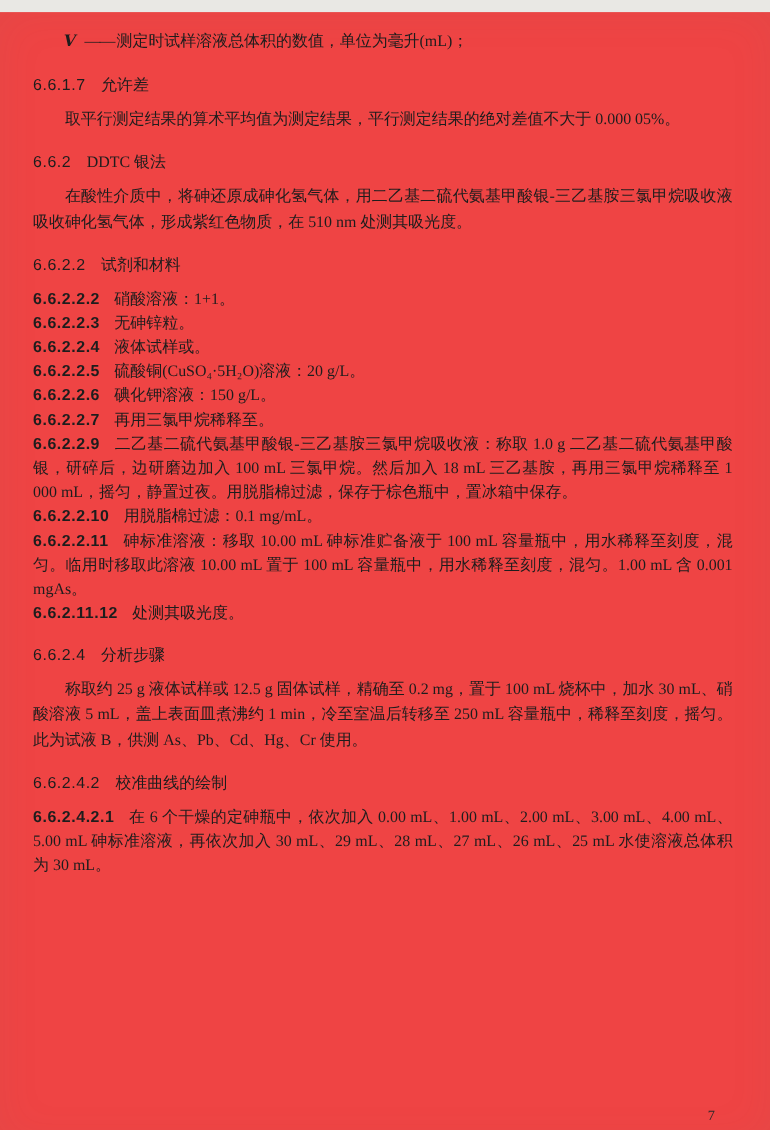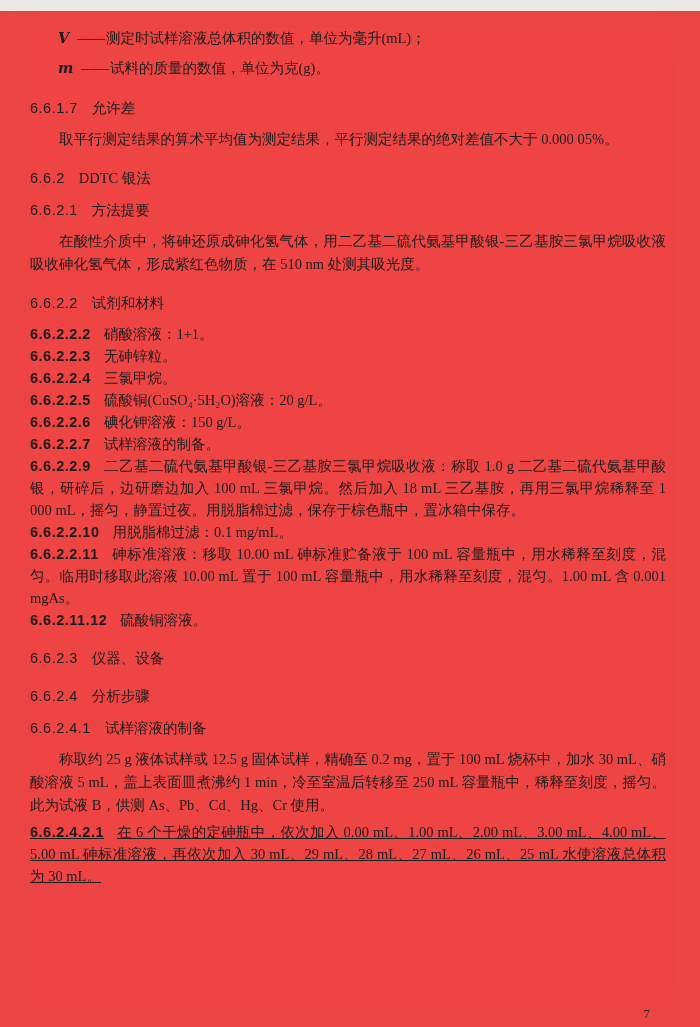--- a/index.html
+++ b/index.html
@@ -63,108 +63,98 @@
     line-height: 22px;
     text-align: justify;
   }
   .li .num {
     font-family: "Liberation Sans", "DejaVu Sans", sans-serif;
     font-weight: bold;
     margin-right: 13px;
     letter-spacing: 0.5px;
     white-space: nowrap;
   }
-  .li.spaced { margin-top: 4px; text-decoration: underline; }
+  .li.spaced { margin-top: 4px; }
   .pageno {
     position: absolute;
     right: 50px;
     bottom: 16px;
     font-size: 13px;
     color: #2a2a2a;
   }
 </style>
 </head>
 <body>
 
 <div class="page">
 
   <p class="def">
     <span class="sym">V</span>
     <span class="dash">——</span><span>测定时试样溶液总体积的数值，单位为毫升(mL)；</span>
   </p>
-  <p class="def">
-    <span class="sym">m</span>
-    <span class="dash">——</span><span>试料的质量的数值，单位为克(g)。</span>
-  </p>
 
   <p class="h">
     <span class="num">6.6.1.7</span><span>允许差</span>
   </p>
 
   <p class="p">取平行测定结果的算术平均值为测定结果，平行测定结果的绝对差值不大于 0.000 05%。</p>
 
   <p class="h">
     <span class="num">6.6.2</span><span>DDTC 银法</span>
   </p>
 
-  <p class="h tight">
-    <span class="num">6.6.2.1</span><span>方法提要</span>
-  </p>
 
   <p class="p">在酸性介质中，将砷还原成砷化氢气体，用二乙基二硫代氨基甲酸银-三乙基胺三氯甲烷吸收液吸收砷化氢气体，形成紫红色物质，在 510 nm 处测其吸光度。</p>
 
   <p class="h">
     <span class="num">6.6.2.2</span><span>试剂和材料</span>
   </p>
 
   <p class="li">
     <span class="num">6.6.2.2.2</span><span>硝酸溶液：1+1。</span>
   </p>
   <p class="li">
     <span class="num">6.6.2.2.3</span><span>无砷锌粒。</span>
   </p>
   <p class="li">
-    <span class="num">6.6.2.2.4</span><span>三氯甲烷。</span>
+    <span class="num">6.6.2.2.4</span><span>液体试样或。</span>
   </p>
   <p class="li">
     <span class="num">6.6.2.2.5</span><span>硫酸铜(CuSO₄·5H₂O)溶液：20 g/L。</span>
   </p>
   <p class="li">
     <span class="num">6.6.2.2.6</span><span>碘化钾溶液：150 g/L。</span>
   </p>
   <p class="li">
-    <span class="num">6.6.2.2.7</span><span>试样溶液的制备。</span>
+    <span class="num">6.6.2.2.7</span><span>再用三氯甲烷稀释至。</span>
   </p>
   <p class="li">
     <span class="num">6.6.2.2.9</span><span>二乙基二硫代氨基甲酸银-三乙基胺三氯甲烷吸收液：称取 1.0 g 二乙基二硫代氨基甲酸银，研碎后，边研磨边加入 100 mL 三氯甲烷。然后加入 18 mL 三乙基胺，再用三氯甲烷稀释至 1 000 mL，摇匀，静置过夜。用脱脂棉过滤，保存于棕色瓶中，置冰箱中保存。</span>
   </p>
   <p class="li">
     <span class="num">6.6.2.2.10</span><span>用脱脂棉过滤：0.1 mg/mL。</span>
   </p>
   <p class="li">
     <span class="num">6.6.2.2.11</span><span>砷标准溶液：移取 10.00 mL 砷标准贮备液于 100 mL 容量瓶中，用水稀释至刻度，混匀。临用时移取此溶液 10.00 mL 置于 100 mL 容量瓶中，用水稀释至刻度，混匀。1.00 mL 含 0.001 mgAs。</span>
   </p>
   <p class="li">
-    <span class="num">6.6.2.11.12</span><span>硫酸铜溶液。</span>
+    <span class="num">6.6.2.11.12</span><span>处测其吸光度。</span>
   </p>
 
-  <p class="h">
-    <span class="num">6.6.2.3</span><span>仪器、设备</span>
-  </p>
 
 
   <p class="h">
     <span class="num">6.6.2.4</span><span>分析步骤</span>
   </p>
 
-  <p class="h tight">
-    <span class="num">6.6.2.4.1</span><span>试样溶液的制备</span>
-  </p>
 
   <p class="p">称取约 25 g 液体试样或 12.5 g 固体试样，精确至 0.2 mg，置于 100 mL 烧杯中，加水 30 mL、硝酸溶液 5 mL，盖上表面皿煮沸约 1 min，冷至室温后转移至 250 mL 容量瓶中，稀释至刻度，摇匀。此为试液 B，供测 As、Pb、Cd、Hg、Cr 使用。</p>
 
+  <p class="h">
+    <span class="num">6.6.2.4.2</span><span>校准曲线的绘制</span>
+  </p>
 
   <p class="li spaced">
     <span class="num">6.6.2.4.2.1</span><span>在 6 个干燥的定砷瓶中，依次加入 0.00 mL、1.00 mL、2.00 mL、3.00 mL、4.00 mL、5.00 mL 砷标准溶液，再依次加入 30 mL、29 mL、28 mL、27 mL、26 mL、25 mL 水使溶液总体积为 30 mL。</span>
   </p>
 
   <div class="pageno">7</div>
 </div>
 
 </body></html>

